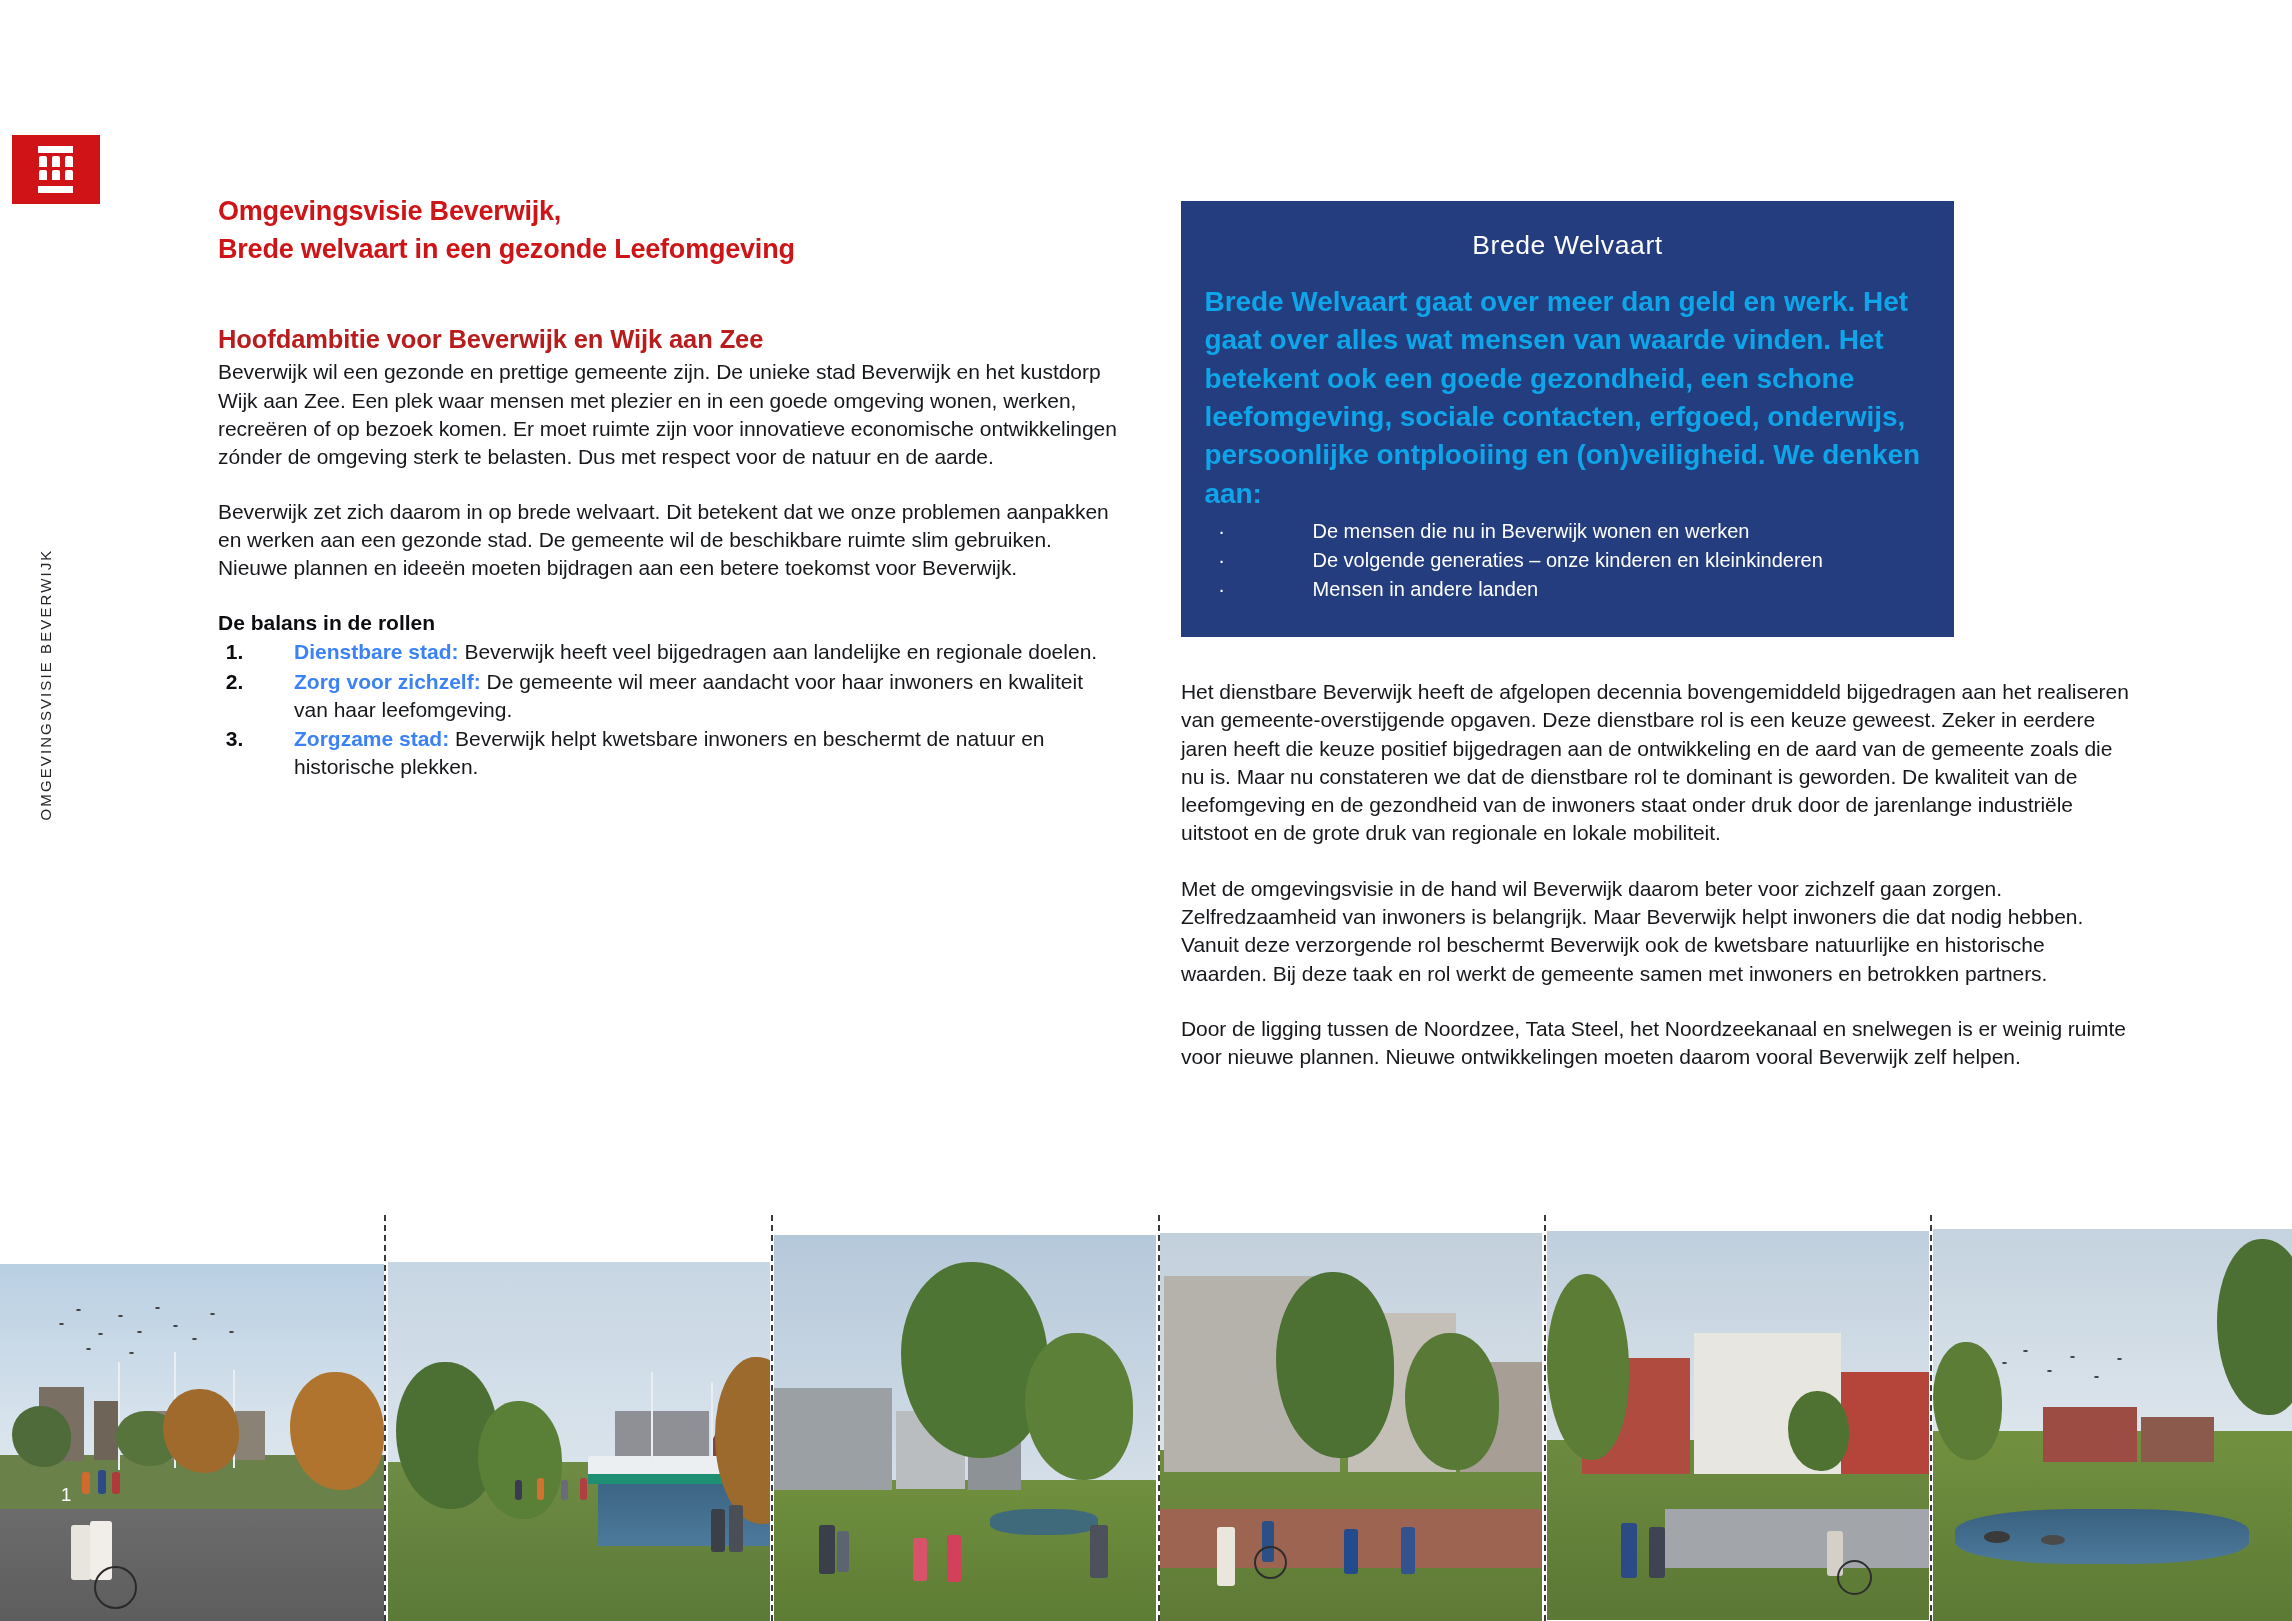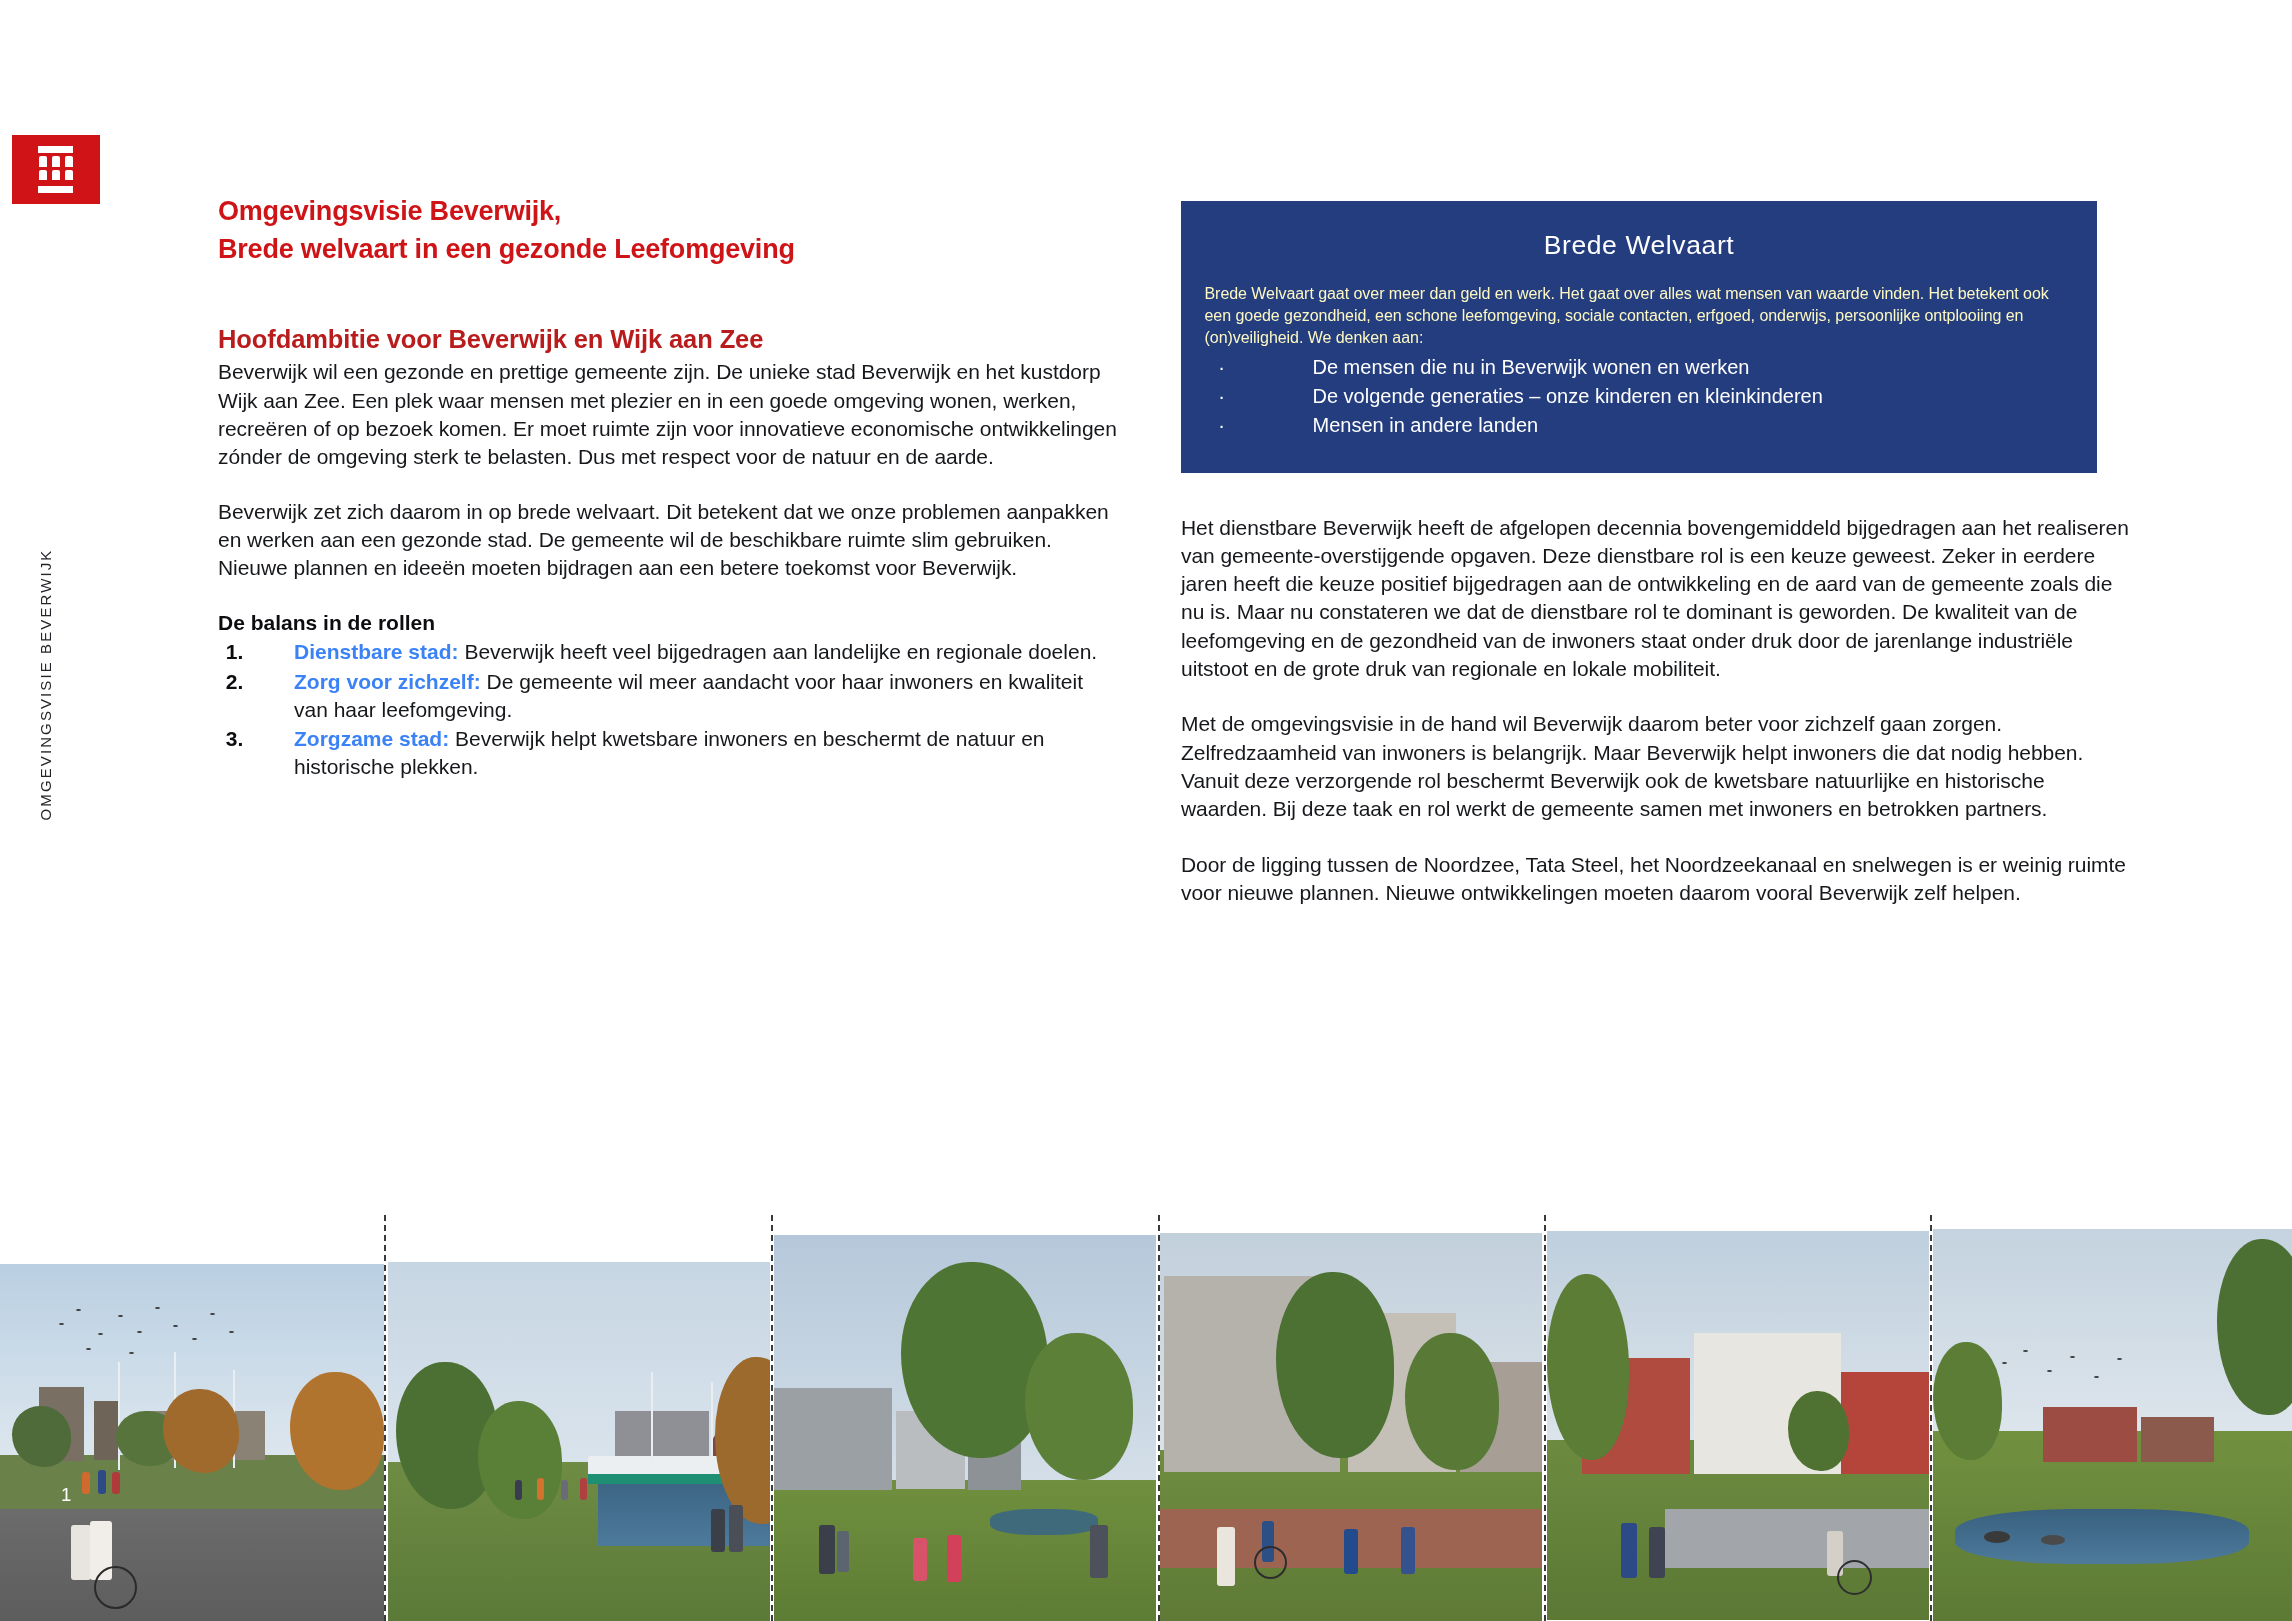--- a/index.html
+++ b/index.html
@@ -138,36 +138,37 @@
     position: absolute;
     left: 1181px;
     top: 201px;
     width: 949px;
   }
   .blue-box {
     background: #233d7f;
     color: #ffffff;
     padding: 21.6px 23.5px 33px 23.5px;
     box-sizing: border-box;
-    width: 916px;
+    width: 773px;
   }
   .blue-box-title {
     text-align: center;
     font-size: 26.5px;
     letter-spacing: 0.6px;
     margin: 7.8px 0 21.6px 0;
     color: #ffffff;
     font-family: "Liberation Sans", sans-serif;
   }
   .blue-box-para {
-    font-size: 16px;
+    font-size: 28px;
     line-height: 1.37;
     margin: 0 0 3.9px 0;
-    color: #fef9c3;
+    color: #0ea5e9;
     letter-spacing: -0.05px;
+    font-weight: bold;
   }
   ul.bw-bullets {
     list-style: none;
     margin: 2px 0 0 0;
     padding: 0;
   }
   ul.bw-bullets li {
     position: relative;
     padding-left: 108px;
     font-size: 20px;

